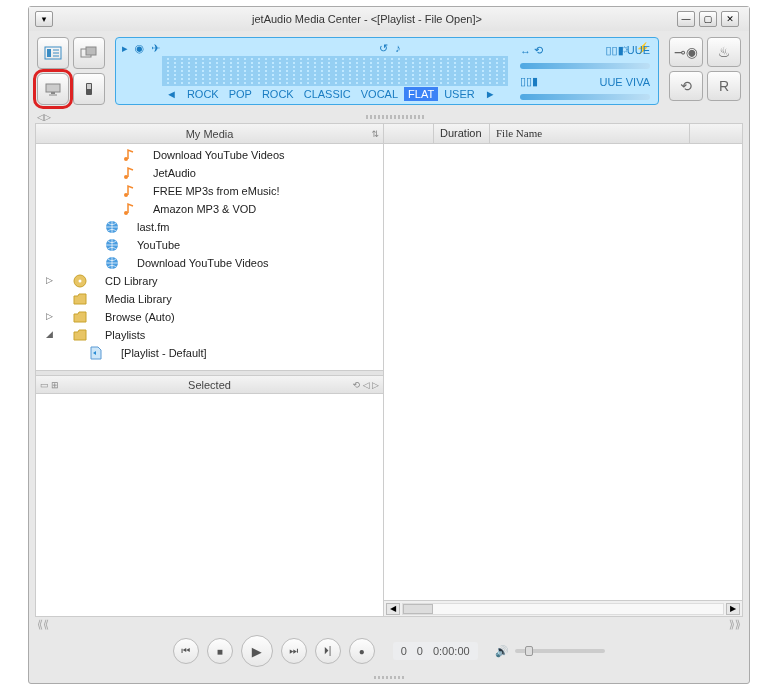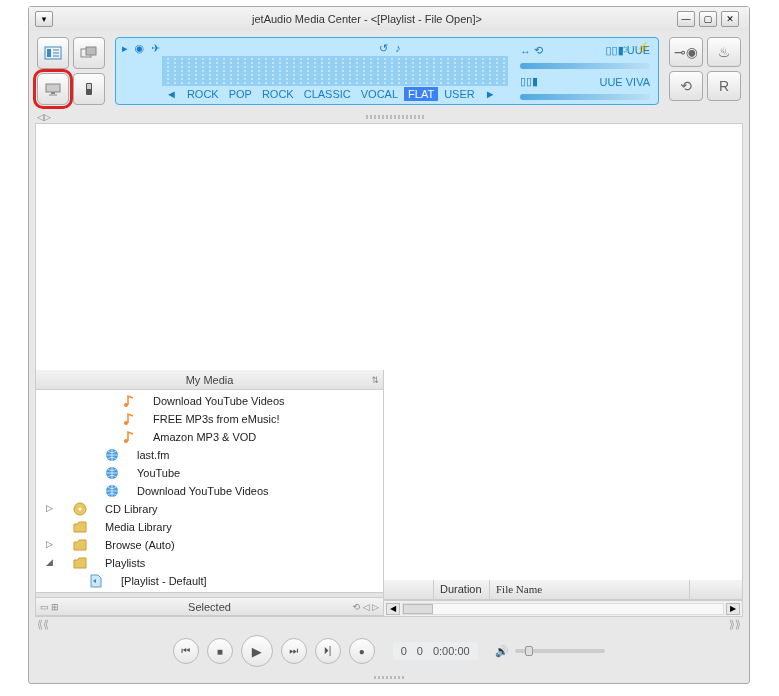--- a/index.html
+++ b/index.html
@@ -22,21 +22,21 @@
 .eq-row { position: absolute; bottom: 3px; left: 46px; right: 150px; display: flex; gap: 2px; font-size: 8px; color: #1a7cc2; align-items: center; }
 .eq-tag { padding: 1px 4px; }
 .eq-tag.active { background: #3b82f6; color: #fff; }
 .slider-col { position: absolute; right: 8px; top: 6px; width: 130px; display: flex; flex-direction: column; gap: 6px; color: #1a7cc2; font-size: 8px; }
 .sl-row { display: flex; align-items: center; gap: 4px; }
 .sl-track { flex: 1; height: 6px; background: linear-gradient(90deg,#4fa8e2,#bcdff5); border-radius: 3px; }
 .side-btns { display: grid; grid-template-columns: 34px 34px; grid-template-rows: 30px 30px; gap: 4px; }
 .side-btn { border: 1px solid #aaa; border-radius: 4px; background: linear-gradient(#fdfdfd,#e2e2e2); display: flex; align-items: center; justify-content: center; cursor: pointer; font-size: 14px; color: #666; }
 .grab-row { height: 12px; background: #e8e8e8; display: flex; align-items: center; padding: 0 8px; justify-content: space-between; }
 .grab-dots { width: 60px; height: 4px; background: repeating-linear-gradient(90deg,#bbb 0 2px,transparent 2px 4px); }
-.content { flex: 1; display: flex; background: #fff; border: 1px solid #ccc; margin: 0 6px; min-height: 0; align-items: flex-end; }
+.content { flex: 1; display: flex; background: #fff; border: 1px solid #ccc; margin: 0 6px; min-height: 0; }
 .left-pane { width: 348px; border-right: 1px solid #ccc; display: flex; flex-direction: column; min-height: 0; }
 .pane-header { height: 20px; background: linear-gradient(#f4f4f4,#e2e2e2); border-bottom: 1px solid #ccc; display: flex; align-items: center; justify-content: center; font-size: 11px; color: #444; position: relative; }
 .pane-header .arrows { position: absolute; right: 4px; font-size: 9px; color: #888; }
 .tree { flex: 1; overflow: auto; padding: 2px 0; max-height: 256px; }
 .tree-item { display: flex; align-items: center; height: 18px; padding-left: 8px; cursor: pointer; gap: 18px; }
 .tree-item .exp { width: 11px; height: 11px; border: 1px solid #999; background: #fff; font-size: 9px; line-height: 9px; text-align: center; color: #555; flex-shrink: 0; }
 .tree-item .exp.blank { border: none; background: transparent; }
 .tree-item .ico { width: 14px; height: 14px; flex-shrink: 0; display: flex; align-items: center; justify-content: center; }
 .tree-item .lbl { white-space: nowrap; color: #222; }
 .ind-0 { padding-left: 8px; } .ind-1 { padding-left: 24px; } .ind-2 { padding-left: 40px; } .ind-3 { padding-left: 56px; }
@@ -181,20 +181,30 @@
             <span class="lbl">Download YouTube Videos</span>
           </div>
           <div class="tree-item ind-3">
             <span class="exp blank" style="border: none; background: transparent;"></span>
             <span class="ico">
               <svg width="14" height="14" viewBox="0 0 14 14">
                 <circle cx="5" cy="11" r="2" class="icon-note"></circle>
                 <path d="M7 11V2l5 2" stroke="#f58a2e" fill="none" stroke-width="1.5"></path>
               </svg>
             </span>
+            <span class="lbl">JetAudio</span>
+          </div>
+          <div class="tree-item ind-3">
+            <span class="exp blank" style="border: none; background: transparent;"></span>
+            <span class="ico">
+              <svg width="14" height="14" viewBox="0 0 14 14">
+                <circle cx="5" cy="11" r="2" class="icon-note"></circle>
+                <path d="M7 11V2l5 2" stroke="#f58a2e" fill="none" stroke-width="1.5"></path>
+              </svg>
+            </span>
             <span class="lbl">FREE MP3s from eMusic!</span>
           </div>
           <div class="tree-item ind-3">
             <span class="exp blank" style="border: none; background: transparent;"></span>
             <span class="ico">
               <svg width="14" height="14" viewBox="0 0 14 14">
                 <circle cx="5" cy="11" r="2" class="icon-note"></circle>
                 <path d="M7 11V2l5 2" stroke="#f58a2e" fill="none" stroke-width="1.5"></path>
               </svg>
             </span>

